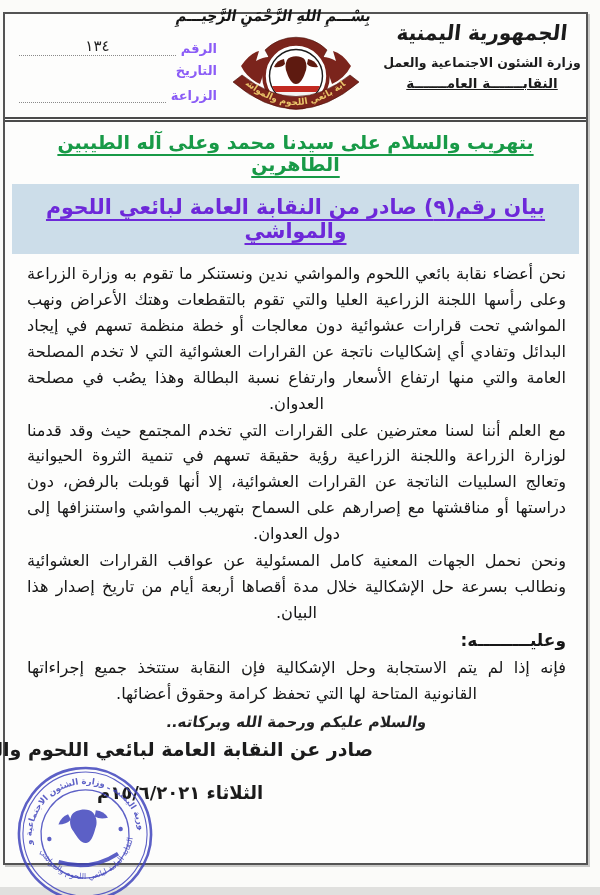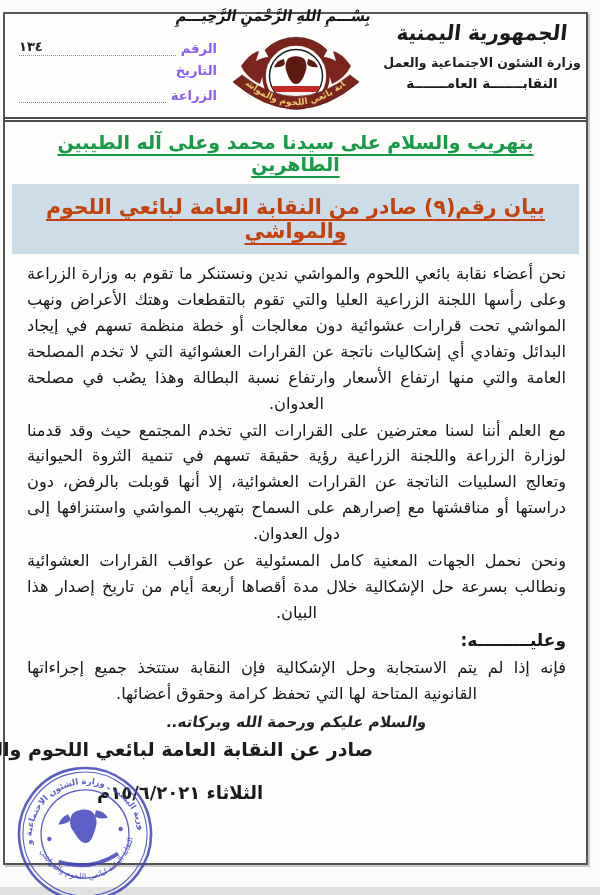--- a/index.html
+++ b/index.html
@@ -19,42 +19,42 @@
   .frame{
     position:absolute;left:3px;top:12px;width:585px;height:853px;
     background:#fdfdfc;border:2px solid #545454;
     box-shadow:2px 2px 0 #c9c9c7;box-sizing:border-box;
   }
   
   .header{position:relative;height:103px;border-bottom:5px double #4a4a4a;}
   .letterhead{position:absolute;top:7px;right:5px;width:198px;text-align:center;line-height:1.25;}
   .lh-country{font-size:20px;font-weight:bold;transform:skewX(-6deg) scaleY(1.05);letter-spacing:-1px;}
   .lh-ministry{font-size:12.5px;font-weight:bold;margin-top:9px;}
-  .lh-org{font-size:13.5px;font-weight:bold;margin-top:4px;white-space:nowrap;}
+  .lh-org{font-size:13.5px;font-weight:bold;margin-top:4px;white-space:nowrap;text-decoration:underline;}
   .bismillah{
     position:absolute;top:-7px;left:50%;transform:translateX(-50%) skewX(-10deg) scaleY(1.1);
     width:150px;text-align:center;font-size:14px;font-weight:bold;letter-spacing:-1px;
     color:#161616;z-index:3;white-space:nowrap;
   }
   .logo-wrap{position:absolute;top:20px;left:50%;transform:translateX(-50%);z-index:2;}
   .ref-fields{position:absolute;top:24px;left:14px;width:198px;direction:rtl;}
   .rf-row{display:flex;align-items:flex-end;margin-bottom:7px;}
   .rf-label{font-size:13px;font-weight:600;color:#8b5cf6;margin-left:5px;white-space:nowrap;}
-  .rf-line{flex:1;border-bottom:1.5px dotted #8a8a8a;text-align:left;
-           font-size:13px;font-weight:700;min-height:17px;line-height:17px;color:#222;}
+  .rf-line{flex:1;border-bottom:1.5px dotted #8a8a8a;text-align:center;
+           font-size:15px;font-weight:400;min-height:17px;line-height:17px;color:#222;}
   
   .salutation{
     margin:9px 10px 0;text-align:center;
     color:#189a47;font-size:19px;font-weight:bold;
     text-decoration:underline;text-decoration-color:#189a47;
     text-underline-offset:5px;text-decoration-thickness:1.5px;
   }
   .title{
     margin:9px 7px 0;background:#ccdde9;
-    text-align:center;font-size:20.5px;font-weight:bold;color:#c2410c;
+    text-align:center;font-size:20.5px;font-weight:bold;color:#6d28d9;
     padding:11px 5px;text-decoration:underline;text-underline-offset:5px;
     text-decoration-thickness:1.5px;
   }
   
   .bodytext{margin:7px 20px 0 22px;font-size:16.2px;line-height:1.6;color:#171717;}
   .bodytext p{margin:0 0 1px;text-align:justify;text-align-last:center;}
   .lead{font-weight:bold;text-align:center;text-align-last:right !important;font-size:17px;}
   .closing{
     text-align:center !important;text-align-last:center !important;
     font-size:15px;font-weight:600;margin-top:3px !important;

